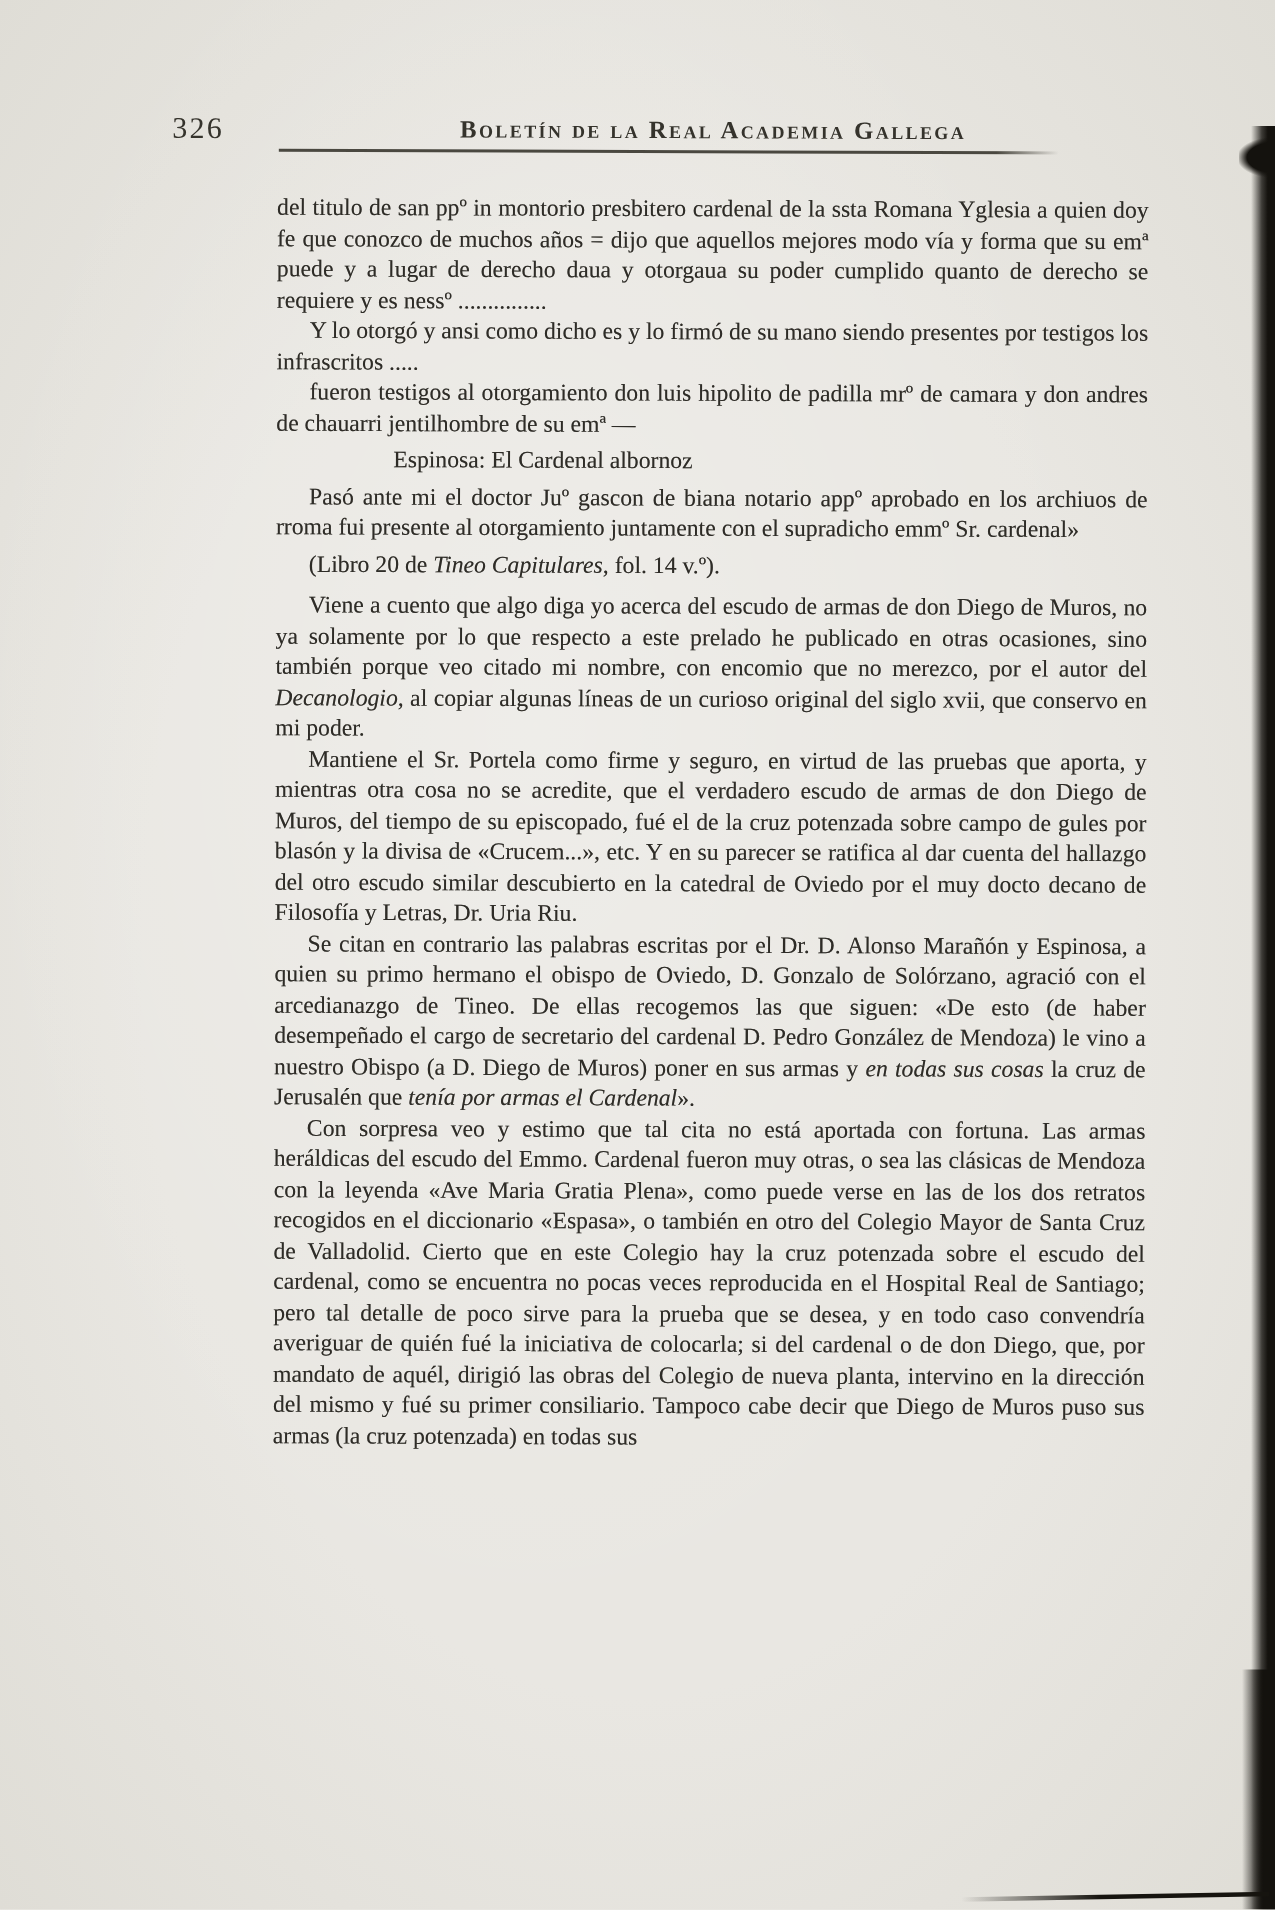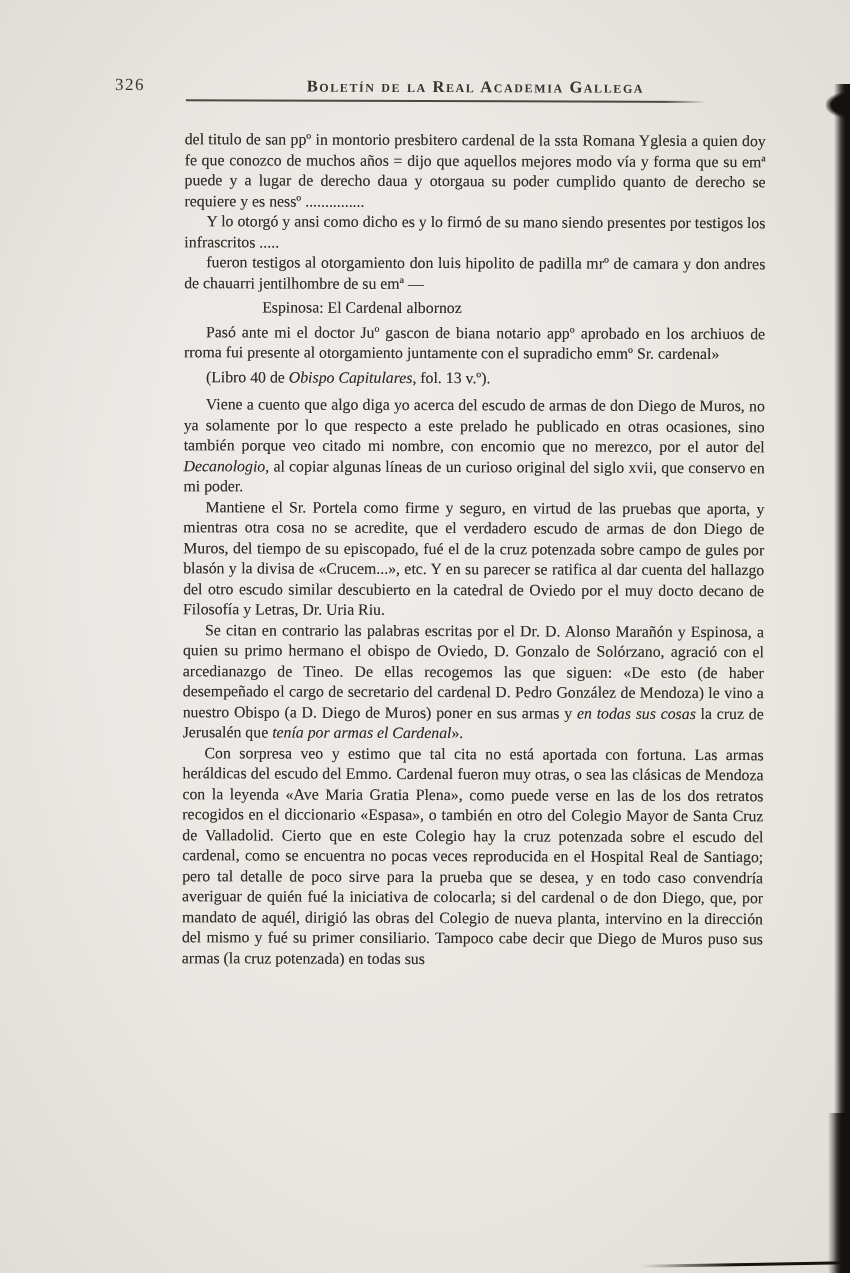--- a/index.html
+++ b/index.html
@@ -22,21 +22,21 @@
       radial-gradient(ellipse at 42% 38%, rgba(255,255,255,.25) 0%, rgba(255,255,255,0) 55%),
       radial-gradient(ellipse at 50% 50%, var(--paper) 55%, var(--paper-edge) 100%);
   }
   .page-content{
     position:absolute;inset:0;
     transform:rotate(0.2deg);
     transform-origin:50% 50%;
   }
   .page-number{
     position:absolute;left:113px;top:76px;
-    font-size:17px;letter-spacing:1.5px;color:#35332c;
+    font-size:20px;letter-spacing:1.5px;color:#35332c;
   }
   .journal-title{
     position:absolute;left:183px;top:77px;width:581px;
     text-align:center;font-weight:bold;font-variant:small-caps;
     letter-spacing:1.6px;font-size:16.5px;color:#35332c;
     white-space:nowrap;
   }
   .header-rule{
     position:absolute;left:184px;top:100px;width:520px;height:2px;
     border:none;margin:0;padding:0;
@@ -84,21 +84,21 @@
       <span class="page-number">326</span>
       <span class="journal-title">Boletín de la Real Academia Gallega</span>
       <hr class="header-rule">
     </header>
     <section class="text-block">
         <p class="para flush"><span>del titulo de san ppº in montorio presbitero cardenal de la ssta Romana Yglesia a quien doy fe que conozco de muchos años = dijo que aquellos mejores modo vía y forma que su emª puede y a lugar de derecho daua y otorgaua su poder cumplido quanto de derecho se requiere y es nessº ...............</span></p>
         <p class="para indent"><span>Y lo otorgó y ansi como dicho es y lo firmó de su mano siendo presentes por testigos los infrascritos .....</span></p>
         <p class="para indent"><span>fueron testigos al otorgamiento don luis hipolito de padilla mrº de camara y don andres de chauarri jentilhombre de su emª —</span></p>
         <p class="para signature"><span>Espinosa: El Cardenal albornoz</span></p>
         <p class="para indent gap-sm"><span>Pasó ante mi el doctor Juº gascon de biana notario appº aprobado en los archiuos de rroma fui presente al otorgamiento juntamente con el supradicho emmº Sr. cardenal»</span></p>
-        <p class="para indent gap-sm"><span>(Libro 40 de </span><i>Obispo Capitulares</i><span>, fol. 13 v.º).</span></p>
+        <p class="para indent gap-sm"><span>(Libro 20 de </span><i>Tineo Capitulares</i><span>, fol. 14 v.º).</span></p>
         <p class="para indent gap-md"><span>Viene a cuento que algo diga yo acerca del escudo de armas de don Diego de Muros, no ya solamente por lo que respecto a este prelado he publicado en otras ocasiones, sino también porque veo citado mi nombre, con encomio que no merezco, por el autor del </span><i>Decanologio</i><span>, al copiar algunas líneas de un curioso original del siglo xvii, que conservo en mi poder.</span></p>
         <p class="para indent"><span>Mantiene el Sr. Portela como firme y seguro, en virtud de las pruebas que aporta, y mientras otra cosa no se acredite, que el verdadero escudo de armas de don Diego de Muros, del tiempo de su episcopado, fué el de la cruz potenzada sobre campo de gules por blasón y la divisa de «Crucem...», etc. Y en su parecer se ratifica al dar cuenta del hallazgo del otro escudo similar descubierto en la catedral de Oviedo por el muy docto decano de Filosofía y Letras, Dr. Uria Riu.</span></p>
         <p class="para indent"><span>Se citan en contrario las palabras escritas por el Dr. D. Alonso Marañón y Espinosa, a quien su primo hermano el obispo de Oviedo, D. Gonzalo de Solórzano, agració con el arcedianazgo de Tineo. De ellas recogemos las que siguen: «De esto (de haber desempeñado el cargo de secretario del cardenal D. Pedro González de Mendoza) le vino a nuestro Obispo (a D. Diego de Muros) poner en sus armas y </span><i>en todas sus cosas</i><span> la cruz de Jerusalén que </span><i>tenía por armas el Cardenal</i><span>».</span></p>
         <p class="para indent"><span>Con sorpresa veo y estimo que tal cita no está aportada con fortuna. Las armas heráldicas del escudo del Emmo. Cardenal fueron muy otras, o sea las clásicas de Mendoza con la leyenda «Ave Maria Gratia Plena», como puede verse en las de los dos retratos recogidos en el diccionario «Espasa», o también en otro del Colegio Mayor de Santa Cruz de Valladolid. Cierto que en este Colegio hay la cruz potenzada sobre el escudo del cardenal, como se encuentra no pocas veces reproducida en el Hospital Real de Santiago; pero tal detalle de poco sirve para la prueba que se desea, y en todo caso convendría averiguar de quién fué la iniciativa de colocarla; si del cardenal o de don Diego, que, por mandato de aquél, dirigió las obras del Colegio de nueva planta, intervino en la dirección del mismo y fué su primer consiliario. Tampoco cabe decir que Diego de Muros puso sus armas (la cruz potenzada) en todas sus</span></p>
       </section>
   </div>
   <div class="scan-band"></div>
   <div class="scan-band-bump"></div>
   <div class="scan-band-bottom"></div>
   <div class="scan-edge-line"></div>

